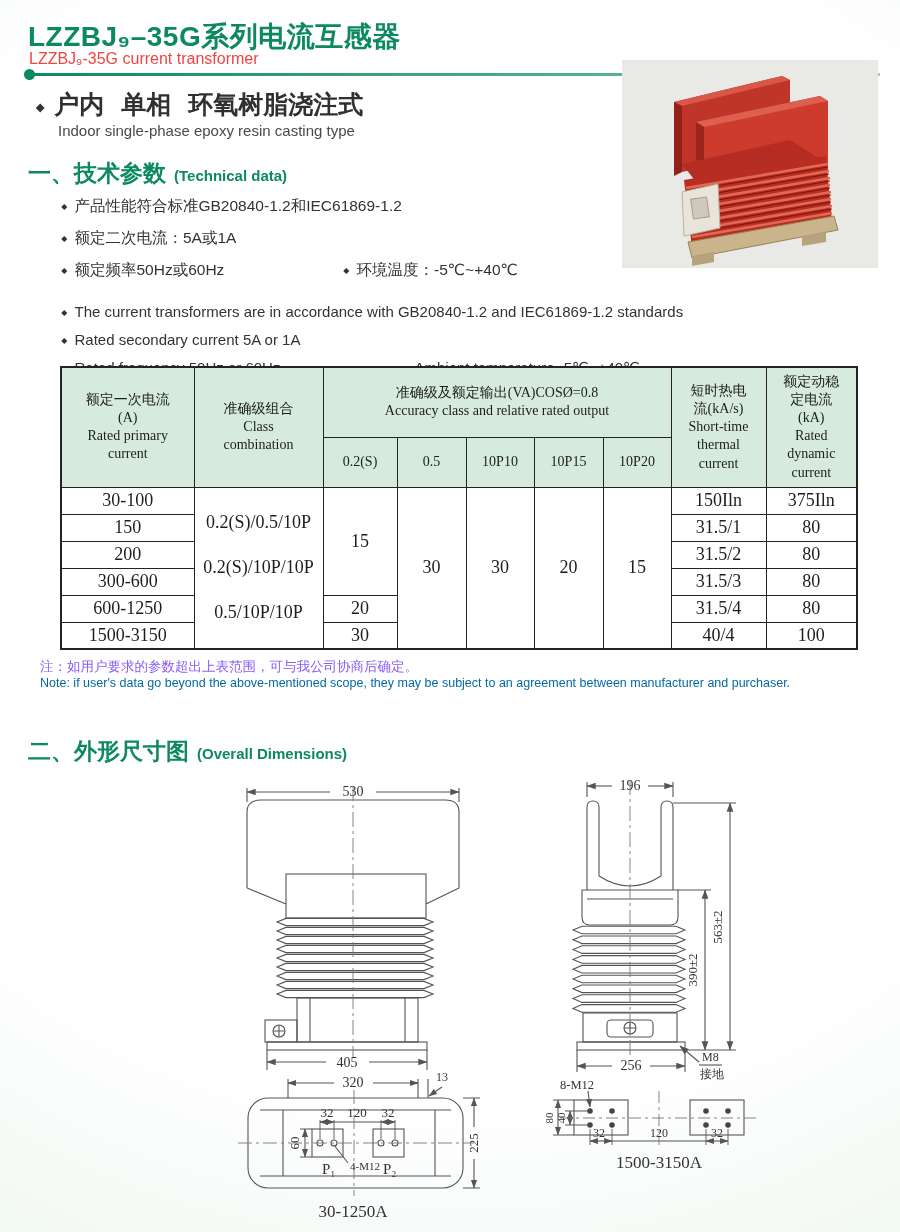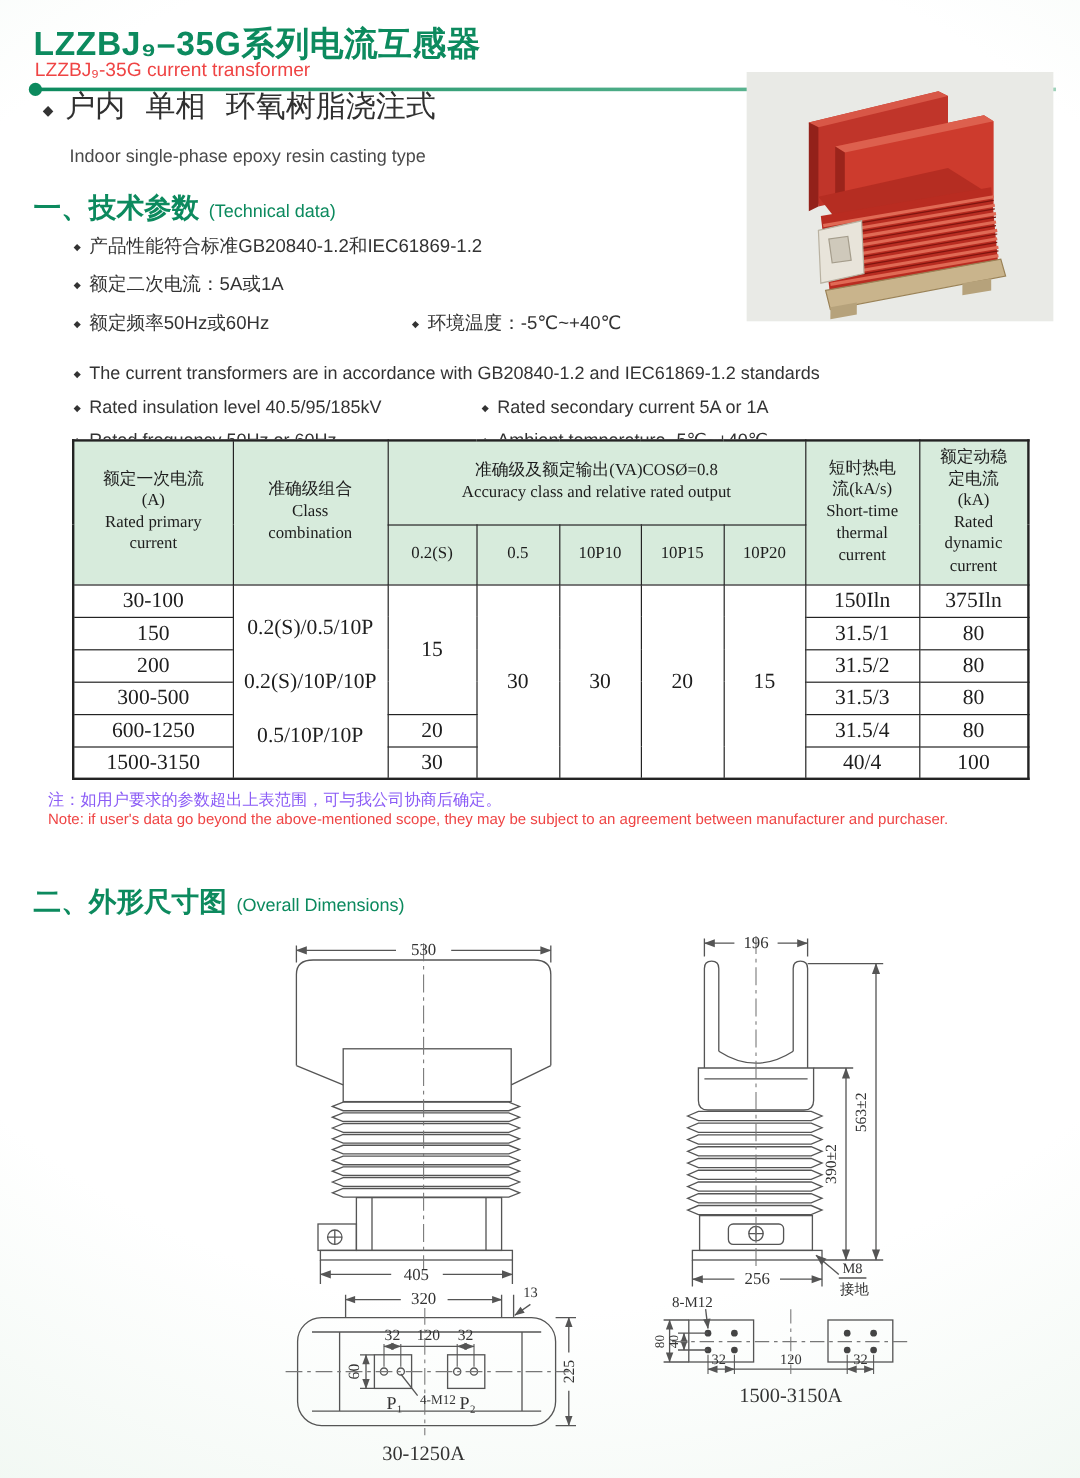--- a/index.html
+++ b/index.html
@@ -19,27 +19,27 @@
   }
   .abs{position:absolute}
 
   
   .title-zh{left:28px;top:18px;font-size:28px;font-weight:bold;color:var(--green);letter-spacing:.5px}
   .title-en{left:29px;top:50px;font-size:16px;color:#ef4444}
   .rule{left:28px;top:73px;width:852px;height:3px;background:linear-gradient(to right,#0c8a5e,#58b28e 70%,#9ed2ba)}
   .rule-dot{left:24px;top:69px;width:11px;height:11px;border-radius:50%;background:var(--green)}
 
   .dm{display:inline-block;color:#333;transform:scale(.72);transform-origin:center}
-  .feature-zh{left:34px;top:72px;font-size:25px;font-weight:normal;color:#303030}
+  .feature-zh{left:34px;top:88px;font-size:25px;font-weight:bold;color:#303030}
   .feature-zh .txt{word-spacing:10px;margin-left:8px}
   .feature-en{left:58px;top:122px;font-size:15px;color:#4a4a4a}
 
   .sec-head{font-weight:bold;color:var(--green)}
   .sec-head .zh{font-size:23px}
-  .sec-head .en{font-size:15px;font-weight:normal;margin-left:8px;color:var(--green)}
+  .sec-head .en{font-size:15px;font-weight:bold;margin-left:8px;color:var(--green)}
   #sec1{left:28px;top:158px}
   #sec2{left:28px;top:736px}
 
   .bullets{left:60px;top:196px;width:560px}
   .brow{display:flex;align-items:flex-start;font-size:15.5px;color:#333;margin-bottom:11px;line-height:19px}
   .brow .c1{width:282px}
   .brow.en{font-size:15px;margin-bottom:7px}
   .brow.en .c1{width:340px}
   .brow.wide .c1{width:auto}
   .brow .dm{font-size:11px;margin-right:6px;position:relative;top:-1px}
@@ -57,21 +57,21 @@
   table.specs th,table.specs td{
     border:1px solid var(--line);text-align:center;vertical-align:middle;
     white-space:pre-line;padding:0 2px;
   }
   table.specs th{background:#d7ebdc;font-weight:normal;font-size:14px;line-height:1.3}
   table.specs td{font-size:18px}
   tr.h1{height:70px} tr.h2{height:50px} tbody tr{height:27px}
   td.combo{font-size:15px;line-height:2.5}
 
   .note-zh{left:40px;top:658px;font-size:13.5px;color:#8b5cf6}
-  .note-en{left:40px;top:676px;font-size:12.5px;color:#ef4444}
+  .note-en{left:40px;top:676px;font-size:12.5px;color:#0369a1}
 
   
   svg text{font-family:var(--serif);fill:#333;stroke:none}
   .cap{font-size:17px}
 </style>
 </head>
 <body>
 
 <div class="abs title-zh">LZZBJ₉–35G系列电流互感器</div>
 <div class="abs title-en">LZZBJ₉-35G current transformer</div>
@@ -96,21 +96,20 @@
   </div>
   <div class="brow">
     <span class="c1"><span class="dm">◆</span><span>额定频率50Hz或60Hz</span></span>
     <span class="c2"><span class="dm">◆</span><span>环境温度：-5℃~+40℃</span></span>
   </div>
   <div class="gap"></div>
   <div class="brow en wide" style="width:820px">
     <span class="c1"><span class="dm">◆</span><span>The current transformers are in accordance with GB20840-1.2 and IEC61869-1.2 standards</span></span>
   </div>
   <div class="brow en" style="width:760px">
-    <span class="c1"><span class="dm">◆</span><span>Rated insulation level 40.5/95/185kV</span></span>
     <span class="c2"><span class="dm">◆</span><span>Rated secondary current 5A or 1A</span></span>
   </div>
   <div class="brow en" style="width:760px">
     <span class="c1"><span class="dm">◆</span><span>Rated frequency 50Hz or 60Hz</span></span>
     <span class="c2"><span class="dm">◆</span><span>Ambient temperature -5℃~+40℃</span></span>
   </div>
 </div>
 
 <svg class="abs photo" width="256" height="208" viewBox="0 0 256 208">
   <rect x="0" y="0" width="256" height="208" fill="#e9eae6"></rect>
@@ -217,21 +216,21 @@
       <td>150</td>
       <td>31.5/1</td>
       <td>80</td>
     </tr>
     <tr>
       <td>200</td>
       <td>31.5/2</td>
       <td>80</td>
     </tr>
     <tr>
-      <td>300-500</td>
+      <td>300-600</td>
       <td>31.5/3</td>
       <td>80</td>
     </tr>
     <tr>
       <td>600-1250</td>
       <td>20</td>
       <td>31.5/4</td>
       <td>80</td>
     </tr>
     <tr>

